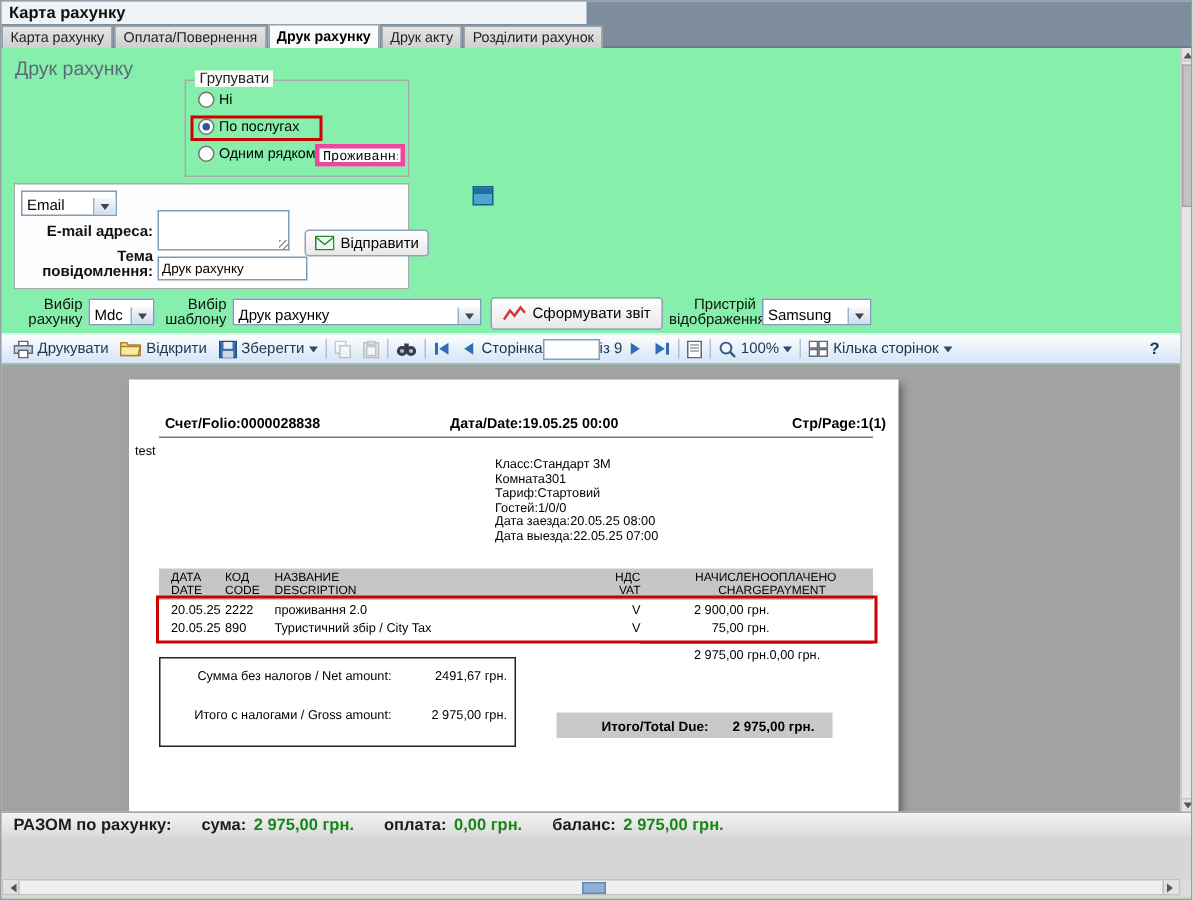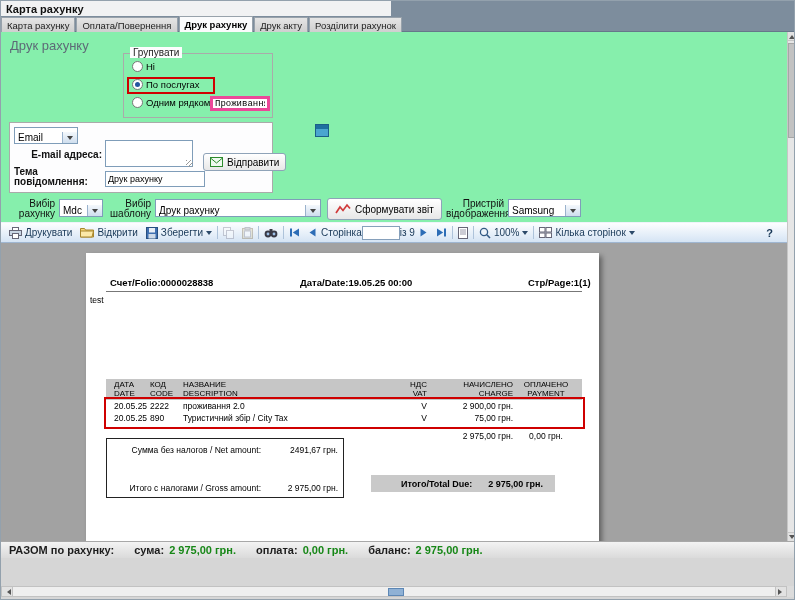--- a/index.html
+++ b/index.html
@@ -41,21 +41,21 @@
 .sel-val{flex:1;display:flex;align-items:center;padding-left:3px;white-space:nowrap;overflow:hidden}
 .sel-arrow{width:15px;display:flex;align-items:center;justify-content:center;background:linear-gradient(#f4f8fc,#cfdeee);border-left:1px solid #9ab2cc;flex:none}
 .tri{width:0;height:0;border:3px solid transparent;border-top:4px solid #444;margin-top:4px}
 .sel-email{left:4px;top:4px;width:64px;height:17px}
 .lbl{position:absolute;font-size:10px;font-weight:bold;color:#111}
 .lbl-email{left:4px;top:26px;width:88px;text-align:right}
 .email-textarea{position:absolute;left:95px;top:17px;width:88px;height:27px;border:1px solid #7f9db9;resize:none;font-size:9px;font-family:inherit}
 .grip{position:absolute;left:176px;top:37px;width:7px;height:7px;background:repeating-linear-gradient(135deg,#999 0 1px,transparent 1px 3px)}
 .btn{display:flex;align-items:center;gap:4px;background:linear-gradient(#ffffff,#e7e7e7);border:1px solid #8fa3b8;border-radius:3px;cursor:pointer;font-family:inherit;white-space:nowrap}
 .btn-send{position:absolute;left:193px;top:30px;height:18px;padding:0 6px;font-size:10px}
-.lbl-subj{left:4px;top:44px;width:88px;text-align:left;line-height:10px}
+.lbl-subj{left:4px;top:44px;width:88px;text-align:right;line-height:10px}
 .subj-input{position:absolute;left:95px;top:48px;width:100px;height:16px;border:1px solid #7f9db9;font-size:9px;padding:0 2px;font-family:inherit}
 .mini-icon{position:absolute;left:314px;top:123px;width:14px;height:13px;background:linear-gradient(#1e6f9f 0 4px,#4aa6cf 4px);border:1px solid #1a5f88;cursor:pointer}
 
 
 .fmt-label{position:absolute;font-size:10px;line-height:10px;color:#111;text-align:right}
 .fl1{left:8px;top:198px;width:46px}
 .fl2{left:102px;top:198px;width:48px}
 .fl3{left:445px;top:198px;width:58px}
 .sel-format{left:58px;top:198px;width:44px;height:18px}
 .sel-template{left:154px;top:198px;width:166px;height:18px}
@@ -78,26 +78,26 @@
 .sheet{position:absolute;left:85px;top:10px;width:513px;height:620px;background:#fff;box-shadow:3px 3px 5px rgba(0,0,0,.4);color:#000}
 .ph{position:absolute;font-size:9.5px;font-weight:bold;white-space:nowrap}
 .ph-folio{left:24px;top:24px}.ph-date{left:214px;top:24px}.ph-page{left:442px;top:24px}
 .ph-line{position:absolute;left:20px;top:38px;width:476px;border-top:1px solid #777}
 .guest{position:absolute;left:4px;top:42px;font-size:8.5px}
 .ginfo{position:absolute;left:244px;top:52px;font-size:8.5px;line-height:9.5px;white-space:nowrap}
 .rtable{position:absolute;left:20px;top:126px;width:476px;font-size:8.5px}
 .trow{display:flex;padding:1px 0}
 .thead{background:#c6c6c6;font-size:8px;line-height:8.5px;padding:2px 0}
 .c1{width:44px;padding-left:8px}.c2{width:33px}.c3{width:168px}
-.c4{width:76px;text-align:right}.c5{width:86px;text-align:right}.c6{width:69px;text-align:center;padding-right:3px}
+.c4{width:76px;text-align:right}.c5{width:86px;text-align:right}.c6{width:69px;text-align:left;padding-right:3px}
 .tot{margin-top:3px}
 .tot .c5,.tot .c6{border-top:1px solid #333;padding-top:2px}
 .sumbox{position:absolute;left:20px;top:185px;width:238px;height:60px;border:1px solid #222;font-size:8.5px}
 .sumrow{position:absolute;left:0;width:100%;display:flex}
-.sr1{top:6px}.sr2{top:25px}.sr3{top:44px}
+.sr1{top:6px}.sr2{top:25px}.sr3{top:32px}
 .sumlbl{flex:1;text-align:right;padding-right:10px;white-space:nowrap}
 .sumval{width:72px;text-align:right;padding-right:5px;white-space:nowrap}
 .duebar{position:absolute;left:285px;top:222px;width:184px;height:17px;background:#c9c9c9;display:flex;align-items:center;justify-content:flex-end;gap:16px;padding-right:12px;font-size:9px;font-weight:bold}
 
 
 .ann{position:absolute;border:2px solid #cf0000;z-index:30;pointer-events:none}
 .ann-radio{left:126px;top:76px;width:88px;height:17px}
 .ann-rows{left:103px;top:396px;width:481px;height:32px}
 
 
@@ -361,20 +361,28 @@
     <span class="help">?</span>
   </div>
 
   <div class="report">
     <div class="sheet">
       <span class="ph ph-folio">Счет/Folio:0000028838</span>
       <span class="ph ph-date">Дата/Date:19.05.25 00:00</span>
       <span class="ph ph-page">Стр/Page:1(1)</span>
       <div class="ph-line"></div>
       <div class="guest">test</div>
+      <div class="ginfo">
+        <div>Класс:Стандарт 3М</div>
+        <div>Комната301</div>
+        <div>Тариф:Стартовий</div>
+        <div>Гостей:1/0/0</div>
+        <div>Дата заезда:20.05.25 08:00</div>
+        <div>Дата выезда:22.05.25 07:00</div>
+      </div>
       <div class="rtable">
         <div class="trow thead">
           <span class="c1"><span>ДАТА</span><br><span>DATE</span></span>
           <span class="c2"><span>КОД</span><br><span>CODE</span></span>
           <span class="c3"><span>НАЗВАНИЕ</span><br><span>DESCRIPTION</span></span>
           <span class="c4"><span>НДС</span><br><span>VAT</span></span>
           <span class="c5"><span>НАЧИСЛЕНО</span><br><span>CHARGE</span></span>
           <span class="c6"><span>ОПЛАЧЕНО</span><br><span>PAYMENT</span></span>
         </div>
         <div class="trow">

